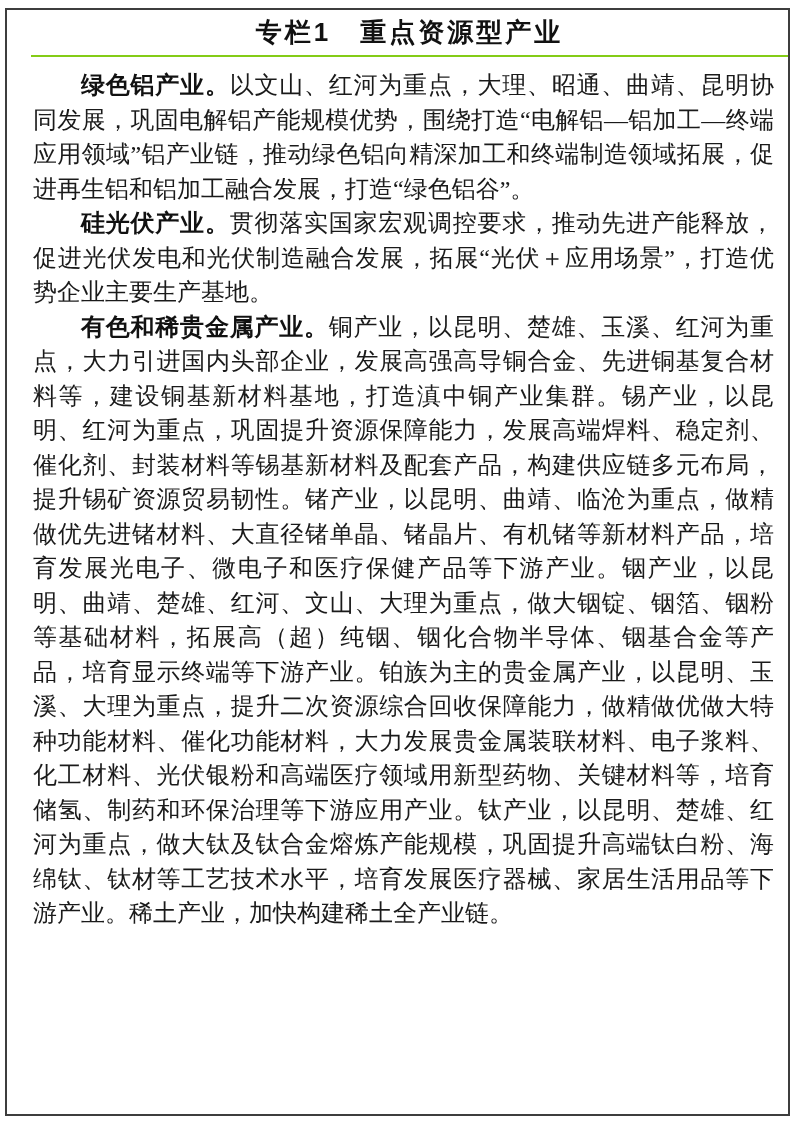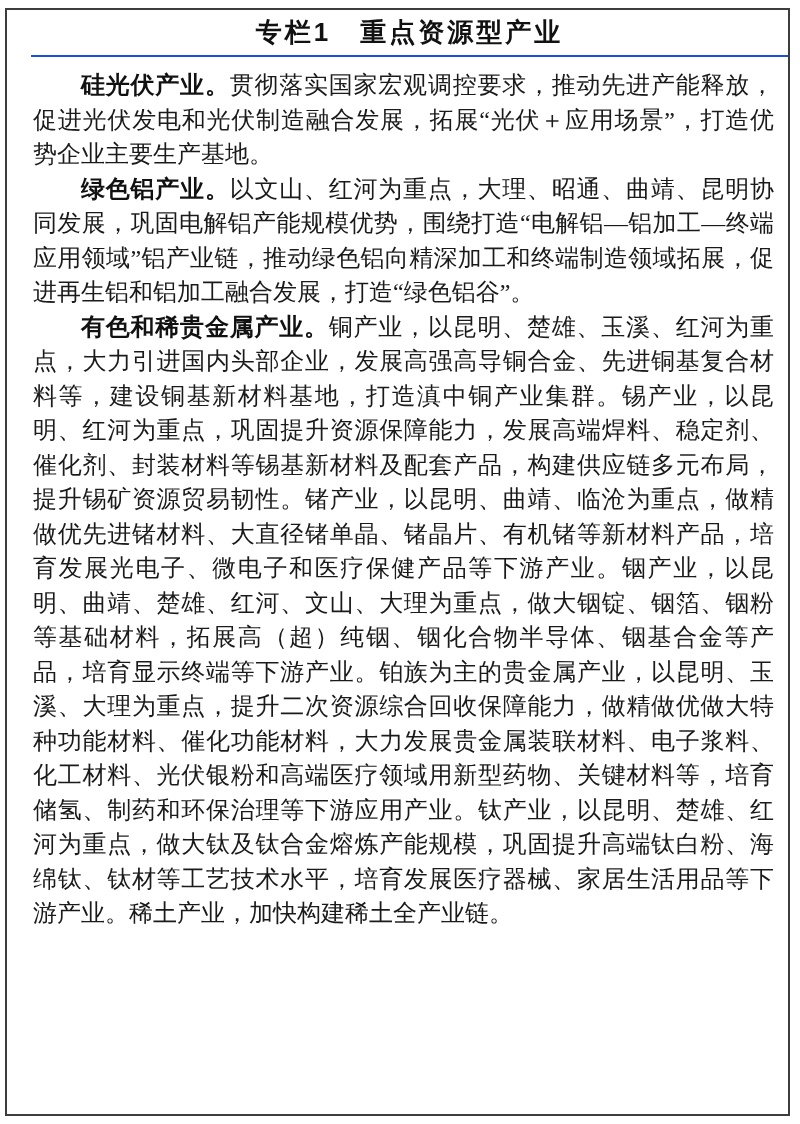--- a/index.html
+++ b/index.html
@@ -19,21 +19,21 @@
     top: 8px;
     width: 785px;
     height: 1108px;
     box-sizing: border-box;
     border: 2px solid #3d3d3d;
     background: #ffffff;
   }
   .panel-header {
     height: 47px;
     box-sizing: border-box;
-    border-bottom: 2px solid #1d4ed8;
+    border-bottom: 2px solid #84cc16;
     display: flex;
     align-items: center;
     justify-content: center;
     margin-left: 24px;
   }
   .panel-title {
     font-family: "Liberation Sans", "DejaVu Sans", sans-serif;
     font-weight: 700;
     font-size: 26px;
     letter-spacing: 3px;
@@ -58,17 +58,17 @@
   }
 </style>
 </head>
 <body>
 
 <div class="panel">
   <div class="panel-header">
     <span class="panel-title">专栏1　重点资源型产业</span>
   </div>
   <div class="panel-body">
+    <p><span class="lead">绿色铝产业。</span><span>以文山、红河为重点，大理、昭通、曲靖、昆明协同发展，巩固电解铝产能规模优势，围绕打造“电解铝—铝加工—终端应用领域”铝产业链，推动绿色铝向精深加工和终端制造领域拓展，促进再生铝和铝加工融合发展，打造“绿色铝谷”。</span></p>
     <p><span class="lead">硅光伏产业。</span><span>贯彻落实国家宏观调控要求，推动先进产能释放，促进光伏发电和光伏制造融合发展，拓展“光伏＋应用场景”，打造优势企业主要生产基地。</span></p>
-    <p><span class="lead">绿色铝产业。</span><span>以文山、红河为重点，大理、昭通、曲靖、昆明协同发展，巩固电解铝产能规模优势，围绕打造“电解铝—铝加工—终端应用领域”铝产业链，推动绿色铝向精深加工和终端制造领域拓展，促进再生铝和铝加工融合发展，打造“绿色铝谷”。</span></p>
     <p><span class="lead">有色和稀贵金属产业。</span><span>铜产业，以昆明、楚雄、玉溪、红河为重点，大力引进国内头部企业，发展高强高导铜合金、先进铜基复合材料等，建设铜基新材料基地，打造滇中铜产业集群。锡产业，以昆明、红河为重点，巩固提升资源保障能力，发展高端焊料、稳定剂、催化剂、封装材料等锡基新材料及配套产品，构建供应链多元布局，提升锡矿资源贸易韧性。锗产业，以昆明、曲靖、临沧为重点，做精做优先进锗材料、大直径锗单晶、锗晶片、有机锗等新材料产品，培育发展光电子、微电子和医疗保健产品等下游产业。铟产业，以昆明、曲靖、楚雄、红河、文山、大理为重点，做大铟锭、铟箔、铟粉等基础材料，拓展高（超）纯铟、铟化合物半导体、铟基合金等产品，培育显示终端等下游产业。铂族为主的贵金属产业，以昆明、玉溪、大理为重点，提升二次资源综合回收保障能力，做精做优做大特种功能材料、催化功能材料，大力发展贵金属装联材料、电子浆料、化工材料、光伏银粉和高端医疗领域用新型药物、关键材料等，培育储氢、制药和环保治理等下游应用产业。钛产业，以昆明、楚雄、红河为重点，做大钛及钛合金熔炼产能规模，巩固提升高端钛白粉、海绵钛、钛材等工艺技术水平，培育发展医疗器械、家居生活用品等下游产业。稀土产业，加快构建稀土全产业链。</span></p>
   </div>
 </div>
 
 </body></html>

